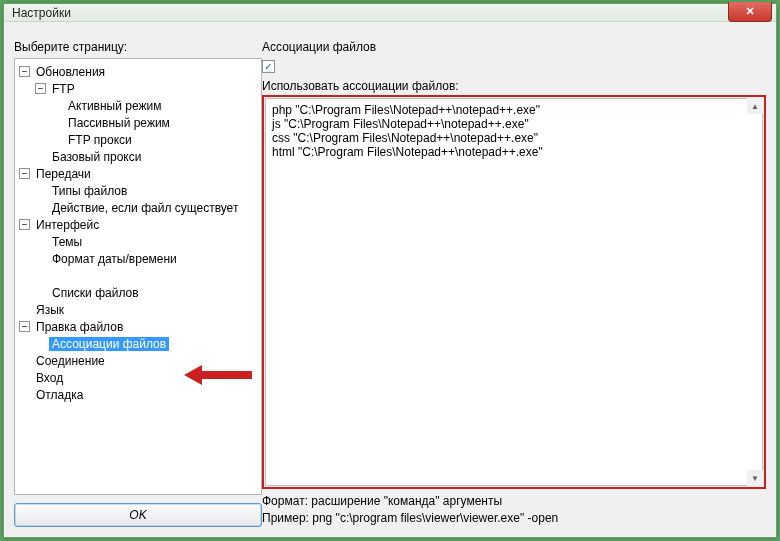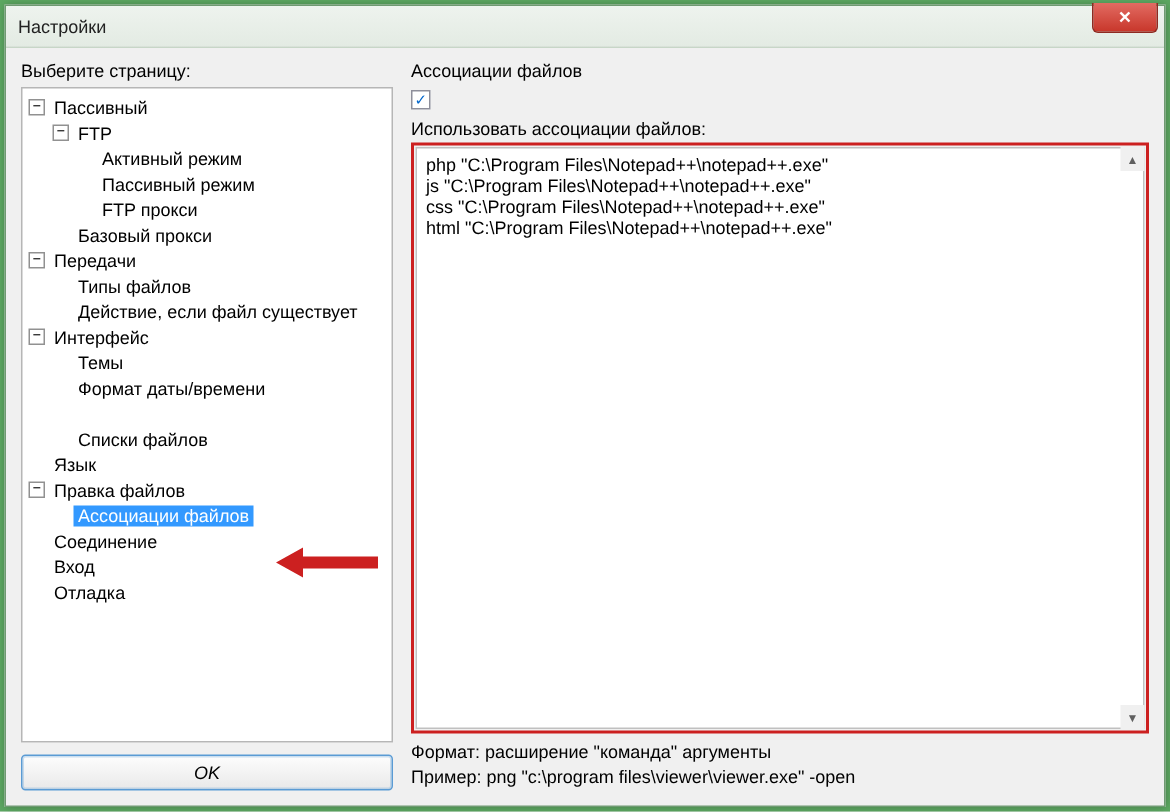--- a/index.html
+++ b/index.html
@@ -14,21 +14,21 @@
     position: relative;
   }
   .window {
     position: absolute;
     left: 3px; top: 3px; right: 3px; bottom: 3px;
     background: #f0f0f0;
     border: 1px solid #6f9a72;
     box-shadow: 0 0 6px rgba(0,0,0,0.3);
   }
   .titlebar {
-    height: 28px;
+    height: 18px;
     background: linear-gradient(#eef3ee, #e3ebe3);
     border-bottom: 1px solid #c7d6c7;
     display: flex;
     align-items: center;
     padding: 0 0 0 8px;
     position: relative;
   }
   .titlebar-title { color: #222; }
   .close-btn {
     position: absolute;
@@ -43,21 +43,21 @@
     font-weight: bold;
     font-size: 11px;
   }
   .content {
     position: absolute;
     top: 28px; left: 0; right: 0; bottom: 0;
     padding: 8px 10px 10px 10px;
   }
   .columns {
     display: flex;
-    gap: 12px;
+    gap: 0;
     height: 100%;
   }
   .left-col {
     width: 248px;
     display: flex;
     flex-direction: column;
   }
   .right-col {
     flex: 1;
     display: flex;
@@ -185,21 +185,21 @@
   <div class="content">
     <div class="columns">
 
       <div class="left-col">
         <div class="section-label">Выберите страницу:</div>
 
         <div class="tree-box">
 
           <div class="tree-row">
             <span class="toggle">−</span>
-            <span class="node-label">Пассивный</span>
+            <span class="node-label">Обновления</span>
           </div>
 
           <div class="tree-row">
             <span class="indent"></span>
             <span class="toggle">−</span>
             <span class="node-label">FTP</span>
           </div>
           <div class="tree-row">
             <span class="indent"></span>
               <span class="indent"></span>

